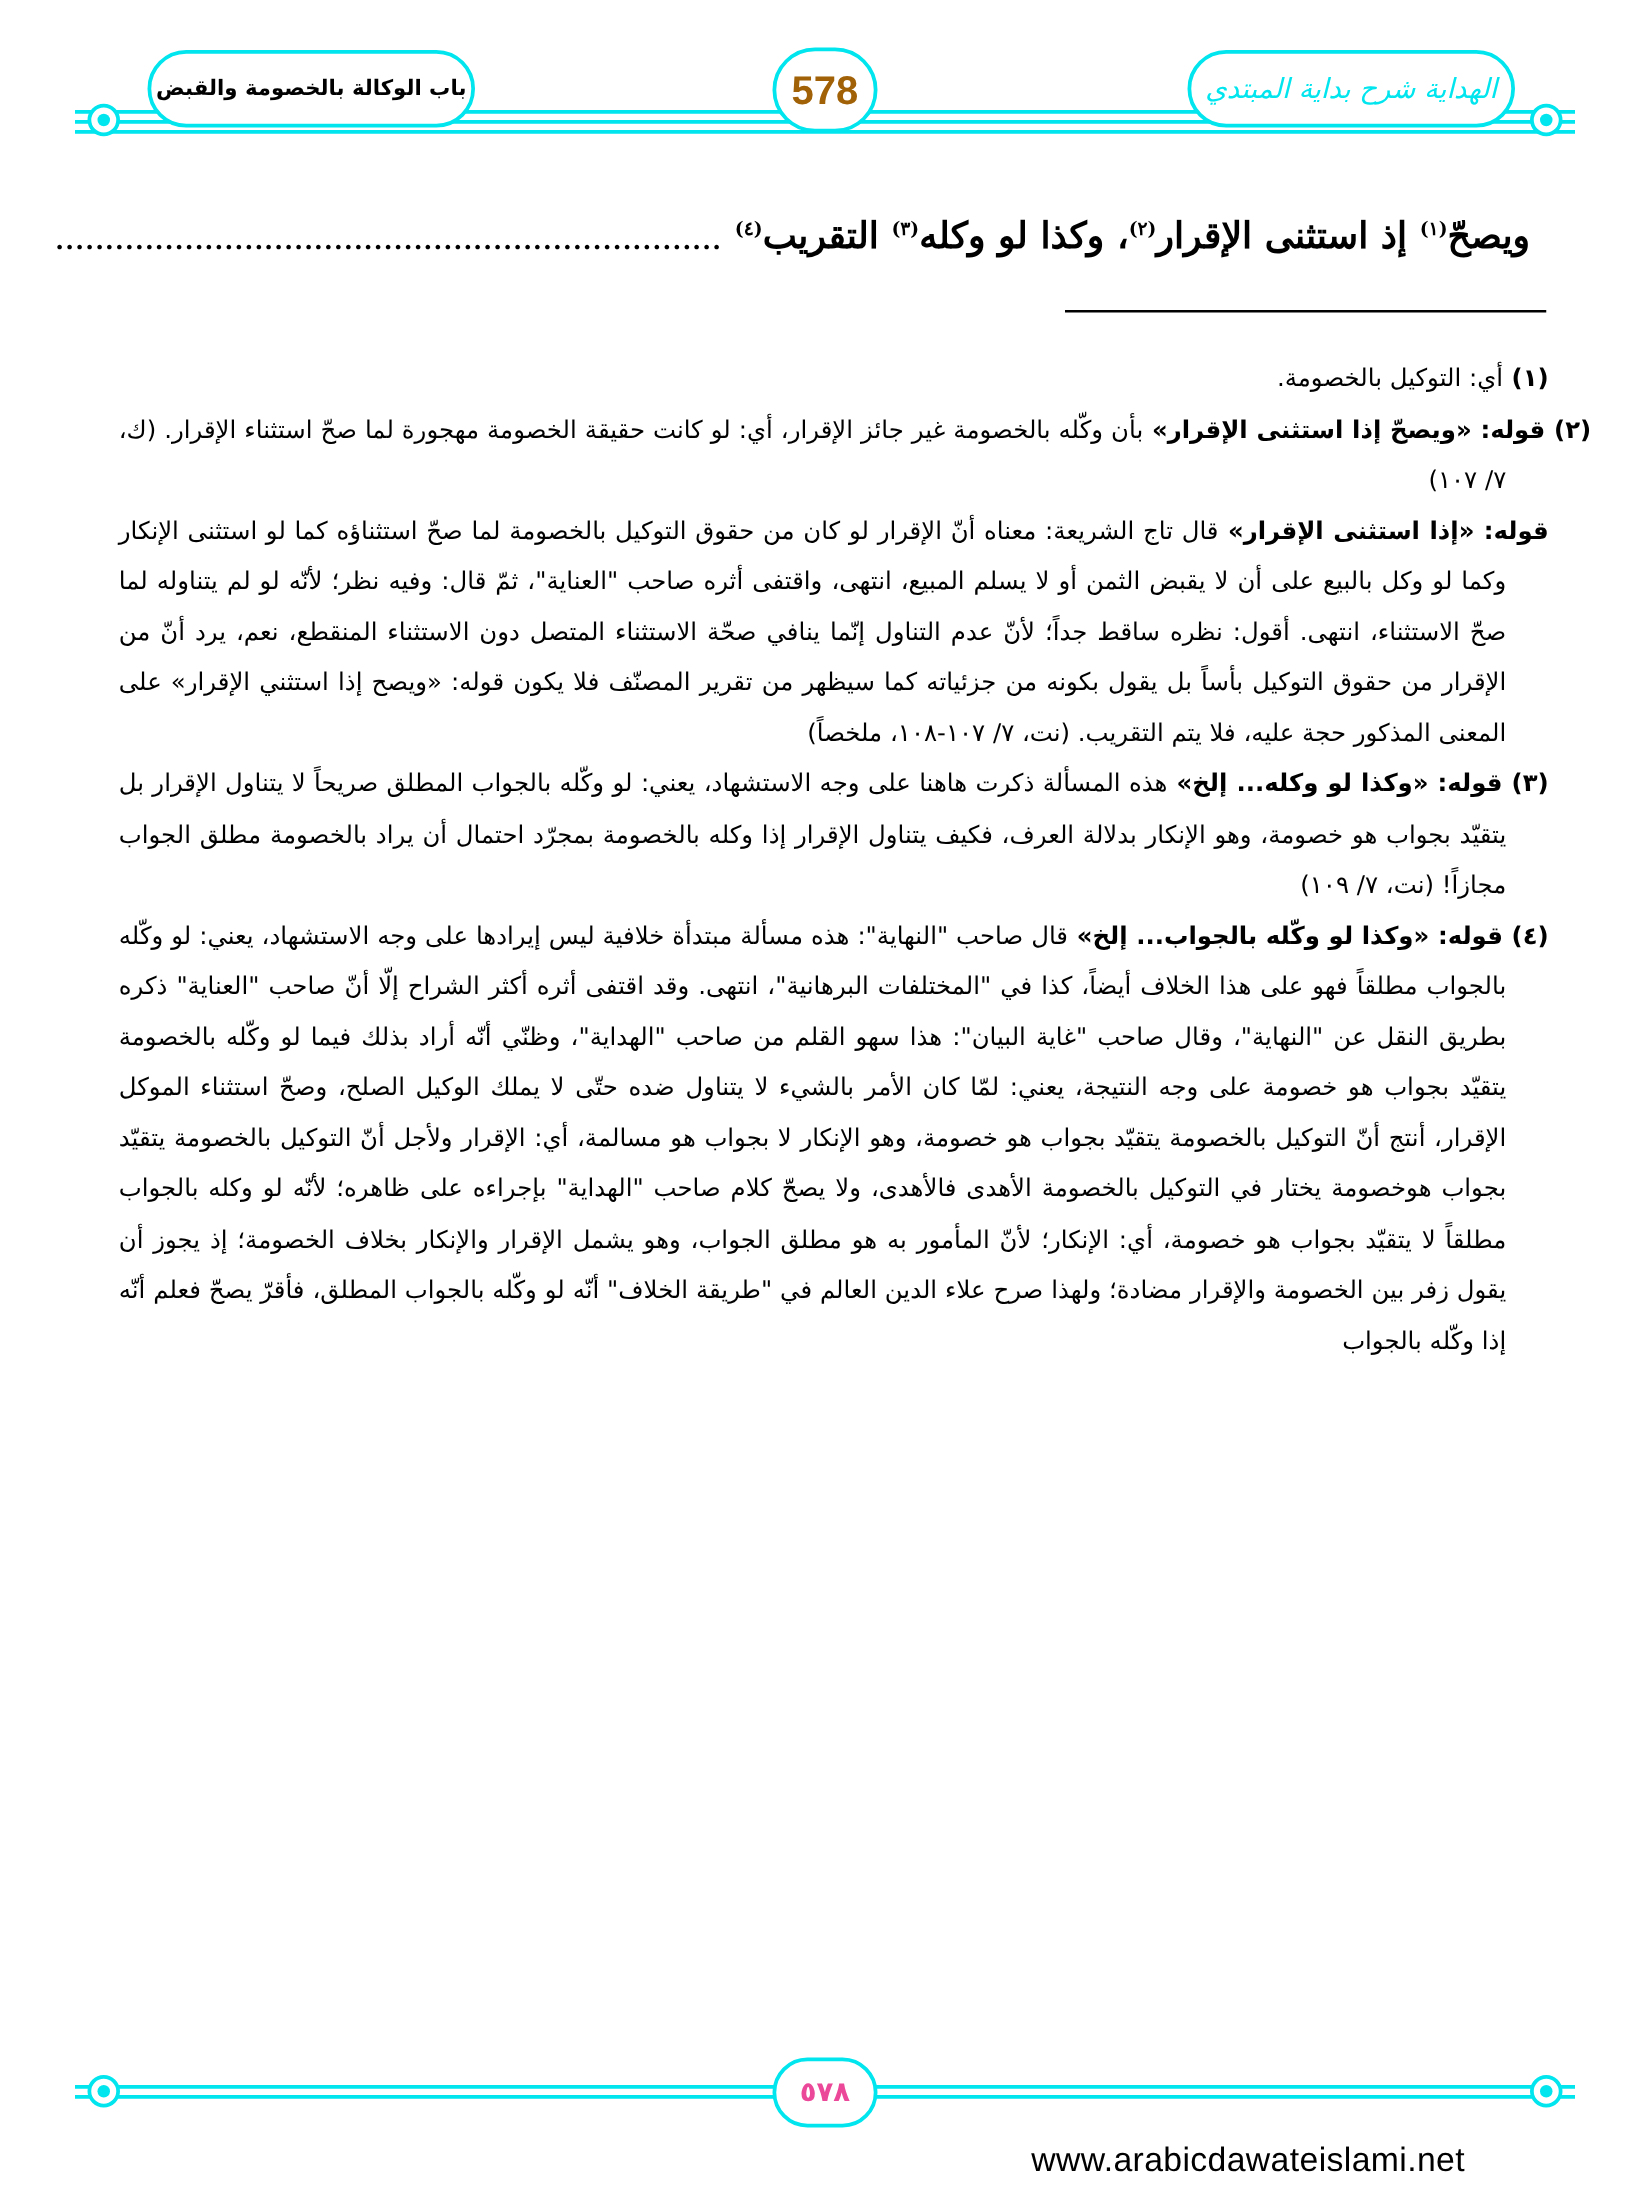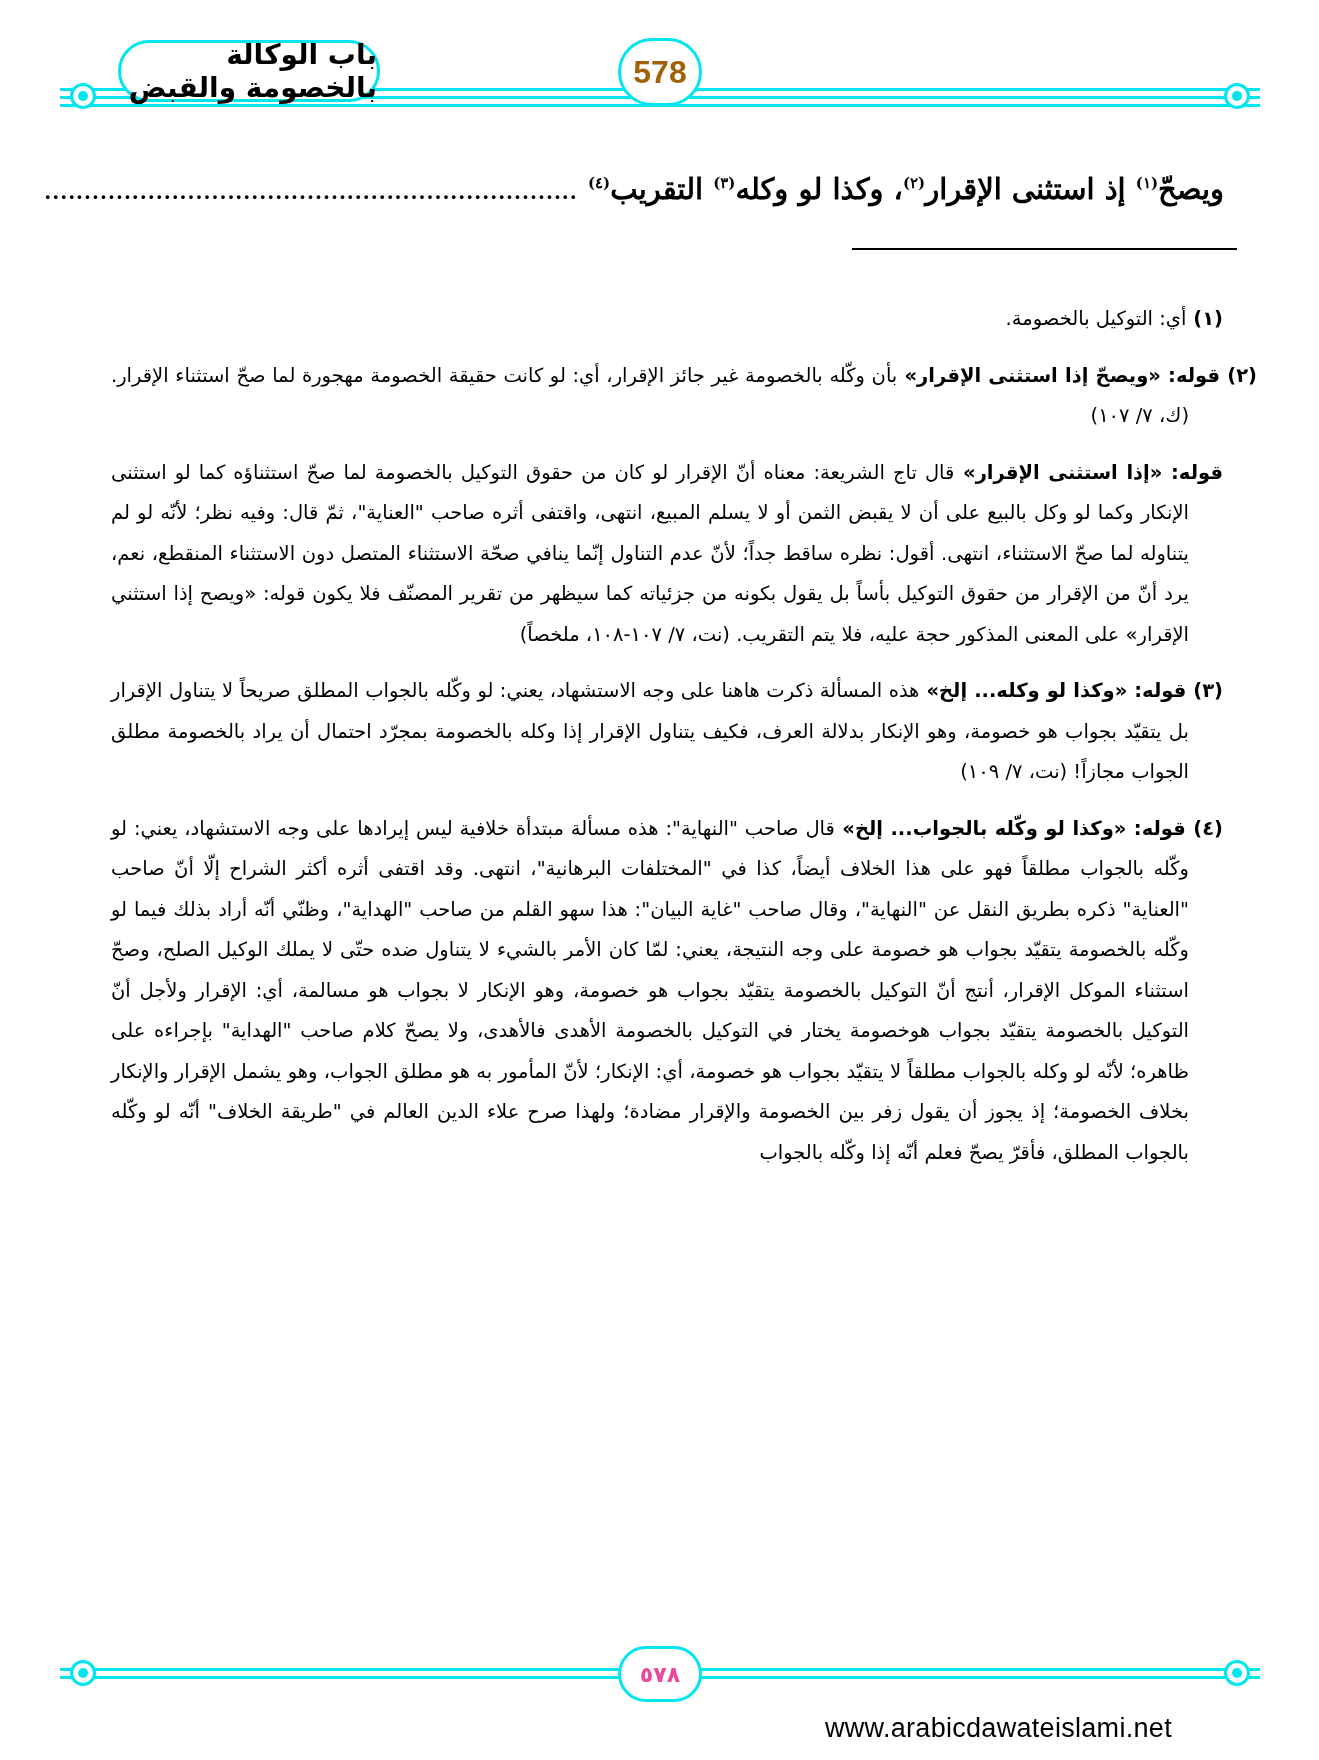--- a/index.html
+++ b/index.html
@@ -3,33 +3,33 @@
 <meta charset="utf-8">
 <style>
   html, body { margin:0; padding:0; background:#ffffff; }
   body { width:1319px; height:1760px; position:relative; overflow:hidden;
          font-family:"DejaVu Serif", "Liberation Serif", serif; color:#000; }
   .header { position:absolute; left:0; top:30px; width:1319px; height:120px; }
   .footer { position:absolute; left:0; top:1640px; width:1319px; height:80px; }
   .rail { position:absolute; height:3px; background:#00e5ee; }
   .pill { position:absolute; border:3px solid #00e5ee; border-radius:40px; background:#fff;
           display:flex; align-items:center; justify-content:center; box-sizing:border-box; }
-  .pill-title { font-family:"DejaVu Sans", sans-serif; font-weight:bold; font-size:28px; color:#000; direction:rtl; }
+  .pill-title { font-family:"DejaVu Sans", sans-serif; font-weight:bold; font-size:17px; color:#000; direction:rtl; }
   .pill-book { font-family:"DejaVu Serif", serif; font-size:22px; color:#00e5ee; font-style:italic; direction:rtl; }
   .pagenum { font-family:"Liberation Sans", sans-serif; font-weight:bold; font-size:32px; color:#a16207; }
   .finial { position:absolute; width:26px; height:26px; border:3px solid #00e5ee; border-radius:50%; box-sizing:border-box; background:#fff; }
   .finial::after { content:""; position:absolute; left:5px; top:5px; width:10px; height:10px; border-radius:50%; background:#00e5ee; }
   .main-line { position:absolute; right:95px; top:158px; width:1140px; direction:rtl; text-align:right;
                font-size:29px; line-height:50px; white-space:nowrap; font-weight:bold; }
   .main-line sup { font-size:15px; }
   .dots { display:inline-block; direction:ltr; letter-spacing:1px; font-size:20px; font-weight:bold; }
   .sep { position:absolute; left:852px; top:248px; width:385px; height:2px; background:#000; }
   .notes { position:absolute; left:95px; right:80px; top:283px; direction:rtl; text-align:justify;
            font-size:19.5px; line-height:40.5px; font-family:"DejaVu Sans", sans-serif; }
-  .note { margin:16px; }
+  .note { margin:0; }
   .note .label { font-weight:bold; }
   .note .body { }
   .hang { padding-right:34px; }
   .hang-first { margin-right:-34px; }
   .watermark { position:absolute; left:825px; top:1713px; font-family:"Liberation Sans", sans-serif;
                font-size:27px; color:#000000; letter-spacing:0.3px; }
   .footnum { font-family:"DejaVu Sans", sans-serif; font-weight:bold; font-size:22px; color:#ec4899; direction:rtl; }
 </style>
 </head>
 <body>
@@ -42,20 +42,23 @@
   <div class="finial" style="left:1224px; top:53px;"></div>
 
   <div class="pill" style="left:118px; top:10px; width:262px; height:62px;">
     <span class="pill-title">باب الوكالة بالخصومة والقبض</span>
   </div>
 
   <div class="pill" style="left:618px; top:8px; width:84px; height:68px; border-radius:34px;">
     <span class="pagenum">578</span>
   </div>
 
+  <div class="pill" style="left:950px; top:10px; width:262px; height:62px;">
+    <span class="pill-book">الهداية شرح بداية المبتدي</span>
+  </div>
 </div>
 
 <div class="main-line">
   <span>ويصحّ</span><sup>(١)</sup><span> إذ استثنى الإقرار</span><sup>(٢)</sup><span>، وكذا لو وكله</span><sup>(٣)</sup><span> التقريب</span><sup>(٤)</sup>
   <span class="dots">...................................................................</span>
 </div>
 
 <div class="sep"></div>
 
 <div class="notes">

